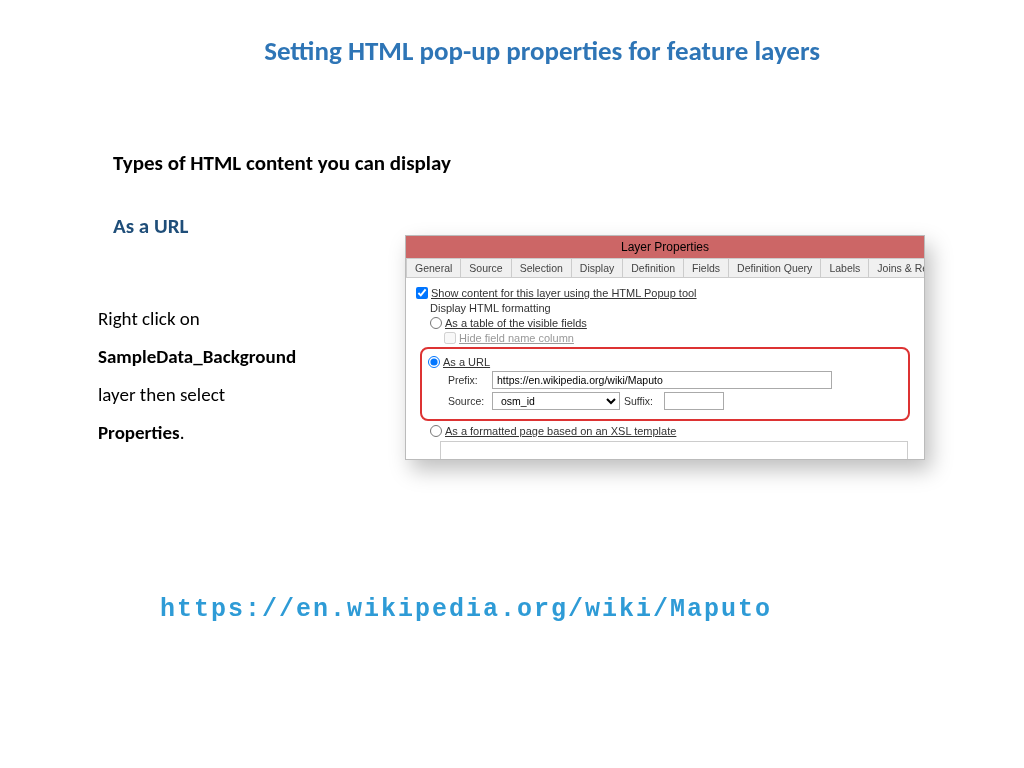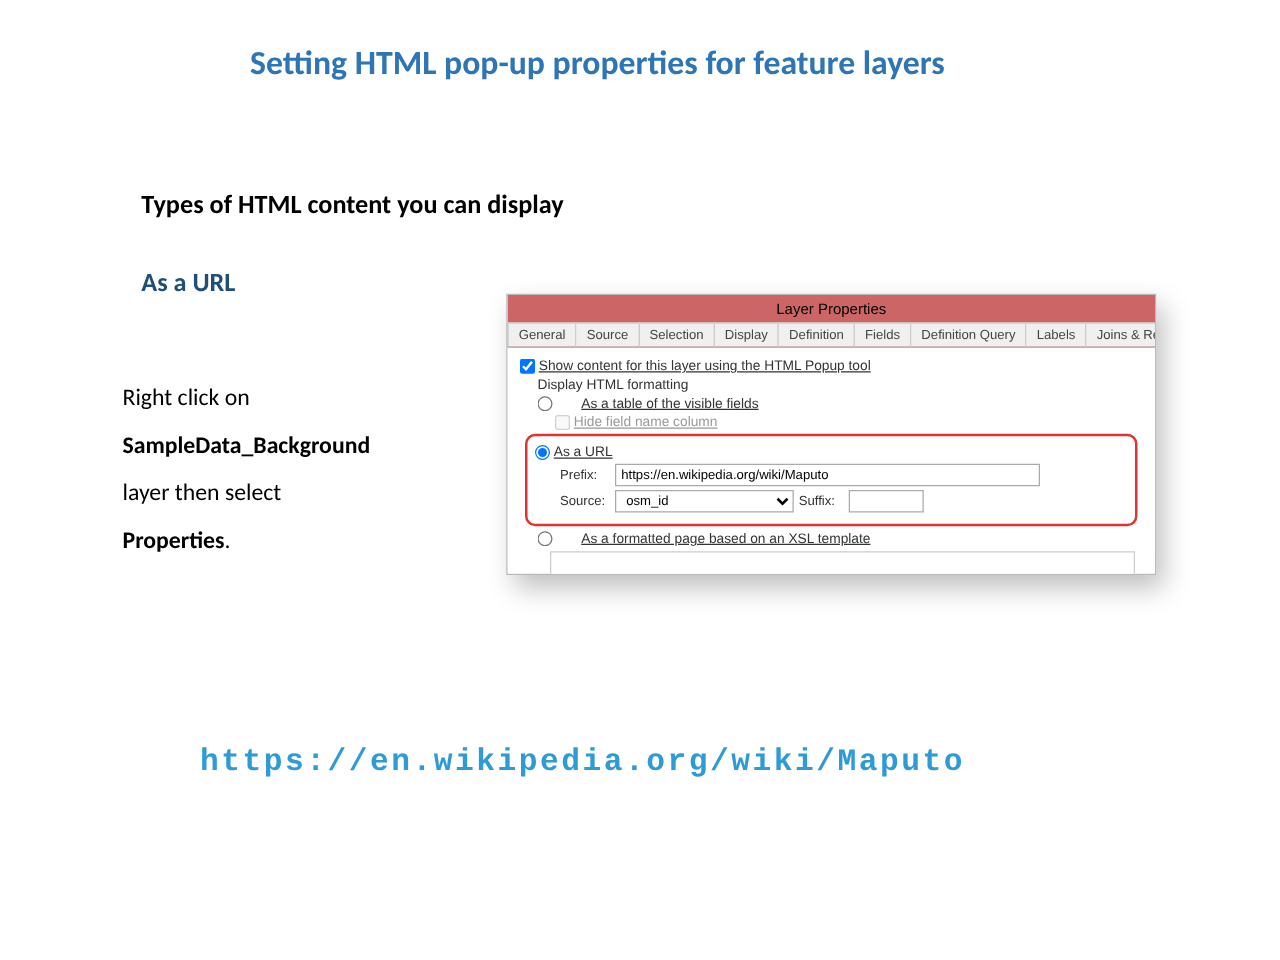--- a/index.html
+++ b/index.html
@@ -9,21 +9,21 @@
     background: #ffffff;
     font-family: Calibri, Arial, sans-serif;
     position: relative;
     overflow: hidden;
   }
   .title {
     position: absolute;
     top: 34px;
     left: 200px;
     width: 620px;
-    text-align: left;
+    text-align: right;
     color: #2e75b6;
     font-weight: 700;
     font-size: 27px;
     line-height: 1.25;
   }
   .subheading {
     position: absolute;
     top: 150px;
     left: 113px;
     font-weight: 700;
@@ -78,36 +78,36 @@
     background: #cc6666;
     color: #000000;
     height: 22px;
     line-height: 22px;
     text-align: center;
     font-size: 12px;
   }
   .dialog .tabs {
     display: flex;
     border-bottom: 1px solid #ccc;
-    background: #b91c1c;
+    background: #bef264;
   }
   .dialog .tab {
     padding: 3px 8px;
     border: 1px solid #ccc;
     border-bottom: none;
     background: #f0f0f0;
     margin-right: -1px;
     font-size: 10.5px;
     white-space: nowrap;
     color: #444;
   }
   .dialog .body { padding: 6px 10px 4px 10px; }
   .dialog .row { display: flex; align-items: center; margin: 3px 0; }
   .dialog .row label { margin-left: 3px; text-decoration: underline; }
-  .dialog .indent1 { margin-left: 14px; gap: 20px; }
+  .dialog .indent1 { margin-left: 14px; }
   .dialog .indent2 { margin-left: 28px; }
   .dialog .section-title { font-size: 11px; margin: 2px 0 3px 14px; color:#333; }
   .dialog input[type="checkbox"], .dialog input[type="radio"] {
     width: 12px; height: 12px; margin: 0;
   }
   .dialog .hide-label { color: #999; }
   .dialog .highlight-box {
     border: 2px solid #d33;
     border-radius: 8px;
     padding: 4px 6px 6px 6px;
@@ -128,21 +128,21 @@
     padding: 0 4px;
     line-height: 18px;
   }
   .dialog .txt.prefix { width: 340px; }
   .dialog .sel {
     border: 1px solid #aaa;
     background: #fff;
     height: 18px;
     font-size: 10.5px;
     padding: 0 4px;
-    width: 143px;
+    width: 128px;
   }
   .dialog .txt.suffix { width: 60px; }
   .dialog .xsl-box {
     border: 1px solid #ccc;
     height: 30px;
     margin: 4px 6px 0 24px;
     background: #fff;
   }
 </style>
 </head>

